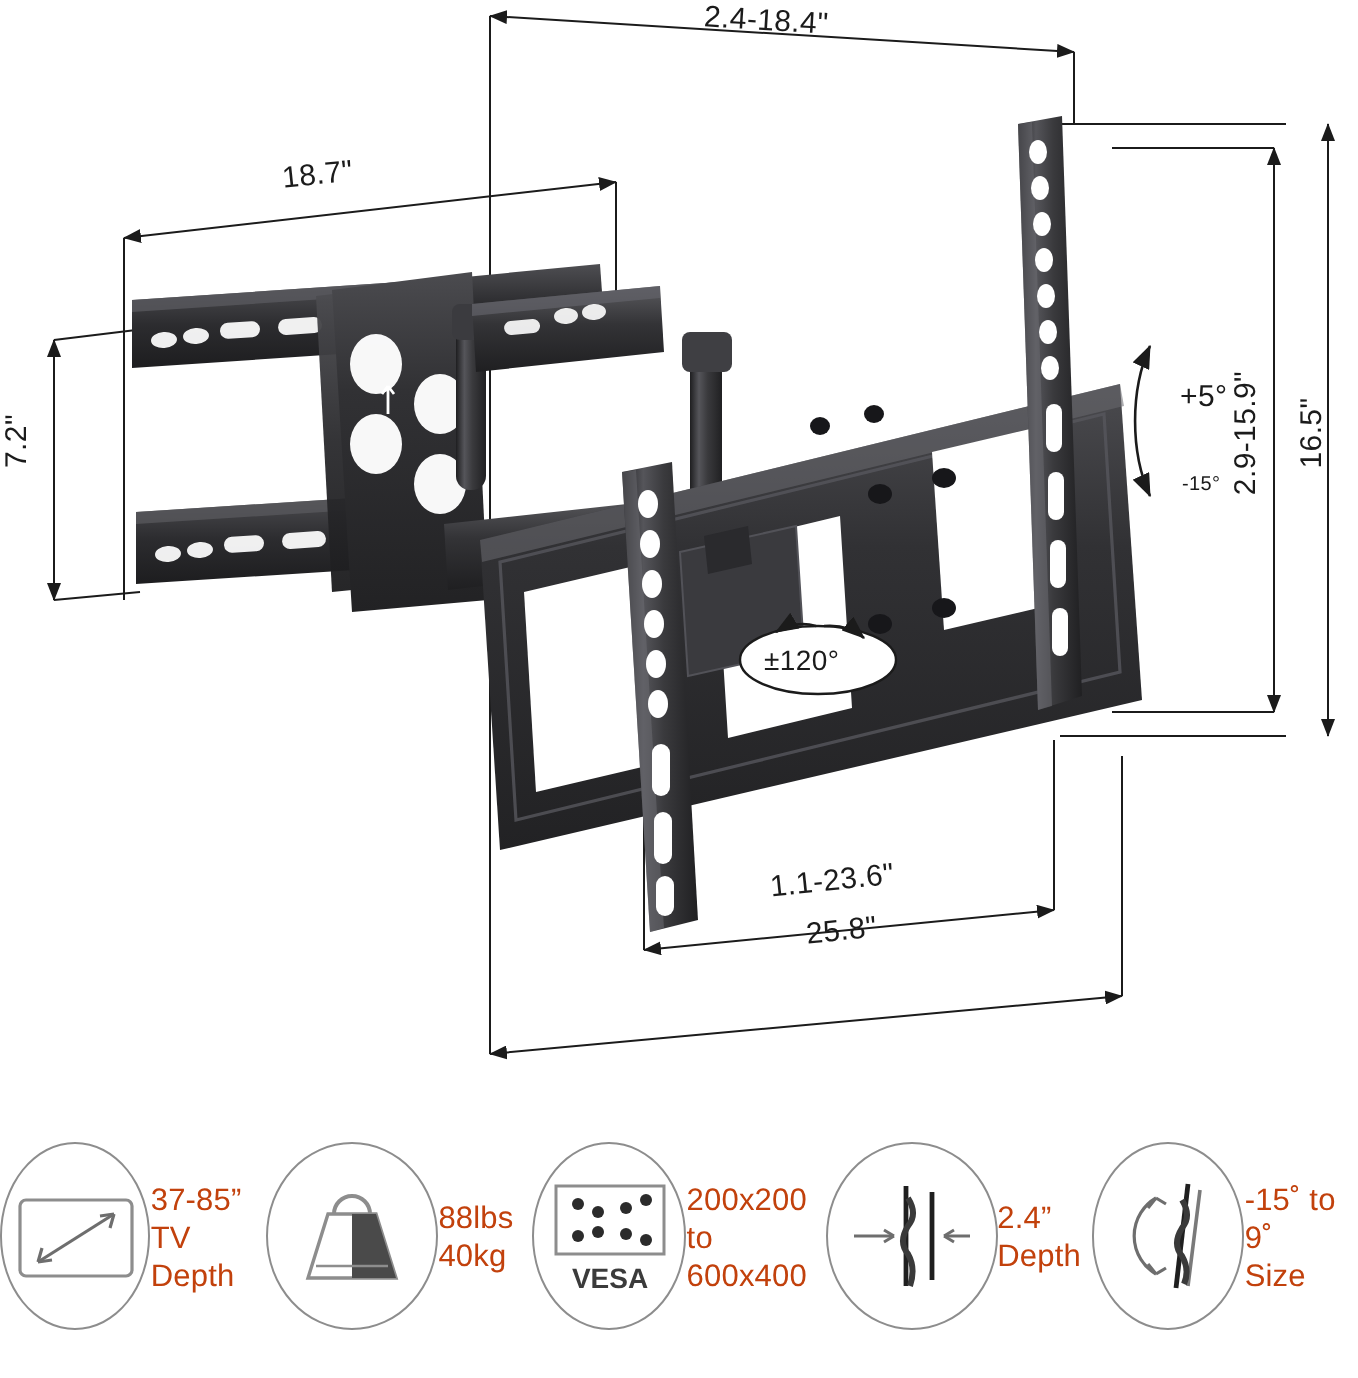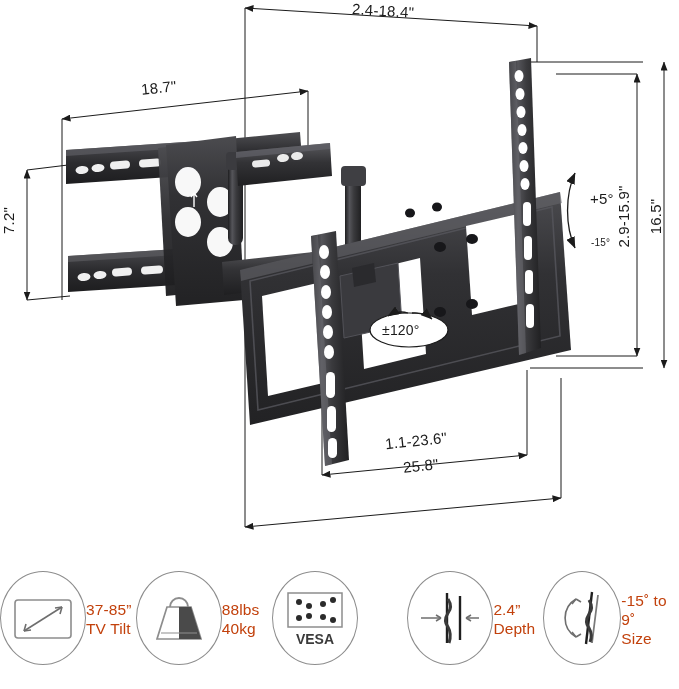--- a/index.html
+++ b/index.html
@@ -282,21 +282,21 @@
           <rect x="4" y="8" width="56" height="38" rx="3" fill="none" stroke="#8d8d8d" stroke-width="1.6"></rect>
           <g stroke="#6e6e6e" stroke-width="1.6" fill="none">
             <line x1="13" y1="39" x2="51" y2="15"></line>
             <path d="M13,39 l2,-7 M13,39 l7,-1"></path>
             <path d="M51,15 l-2,7 M51,15 l-7,1"></path>
           </g>
         </svg>
       </div>
       <div class="spec-label">
         <span>37-85”</span>
-        <span class="l2">TV Tilt</span>
+        <span class="l2">TV Depth</span>
       </div>
     </div>
 
     <div class="spec">
       <div class="spec-badge">
         <svg width="62" height="58" viewBox="0 0 62 58">
           <path d="M22,18 a9,9 0 0 1 18,0" fill="none" stroke="#8d8d8d" stroke-width="2"></path>
           <path d="M19,18 L43,18 L53,50 L9,50 Z" fill="#ffffff" stroke="#8d8d8d" stroke-width="1.7"></path>
           <path d="M31,18 L43,18 L53,50 L31,50 Z" fill="#4a4a4a"></path>
           <path d="M13,44 L49,44" stroke="#8d8d8d" stroke-width="1.2" fill="none"></path>
@@ -318,20 +318,24 @@
             <circle cx="41" cy="19" r="3"></circle>
             <circle cx="51" cy="15" r="3"></circle>
             <circle cx="17" cy="33" r="3"></circle>
             <circle cx="27" cy="31" r="3"></circle>
             <circle cx="41" cy="32" r="3"></circle>
             <circle cx="51" cy="35" r="3"></circle>
           </g>
           <text x="33" y="59" text-anchor="middle" font-family="Liberation Sans, sans-serif" font-size="14" font-weight="bold" fill="#3b3b3b">VESA</text>
         </svg>
       </div>
+      <div class="spec-label">
+        <span>200x200 to</span>
+        <span class="l2">600x400</span>
+      </div>
     </div>
 
     <div class="spec">
       <div class="spec-badge">
         <svg width="70" height="62" viewBox="0 0 70 62">
           <line x1="32" y1="6" x2="32" y2="56" stroke="#1f1f1f" stroke-width="2.4"></line>
           <line x1="45" y1="9" x2="45" y2="53" stroke="#1f1f1f" stroke-width="2.4"></line>
           <path d="M33,12 q5,8 0,14 q-5,8 0,14 q4,7 1,16" fill="none" stroke="#3a3a3a" stroke-width="3"></path>
           <g stroke="#6e6e6e" stroke-width="1.5" fill="none">
             <line x1="6" y1="31" x2="26" y2="31"></line>

